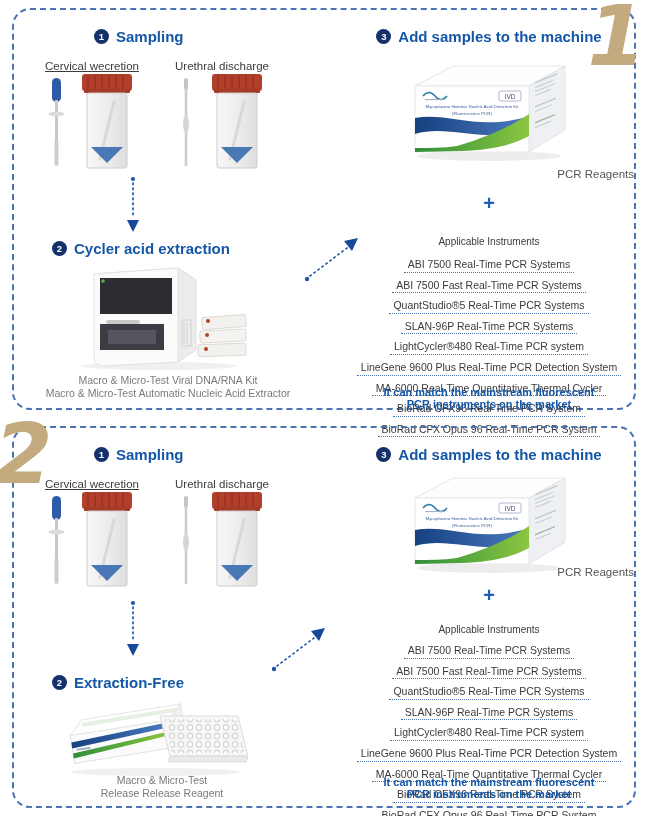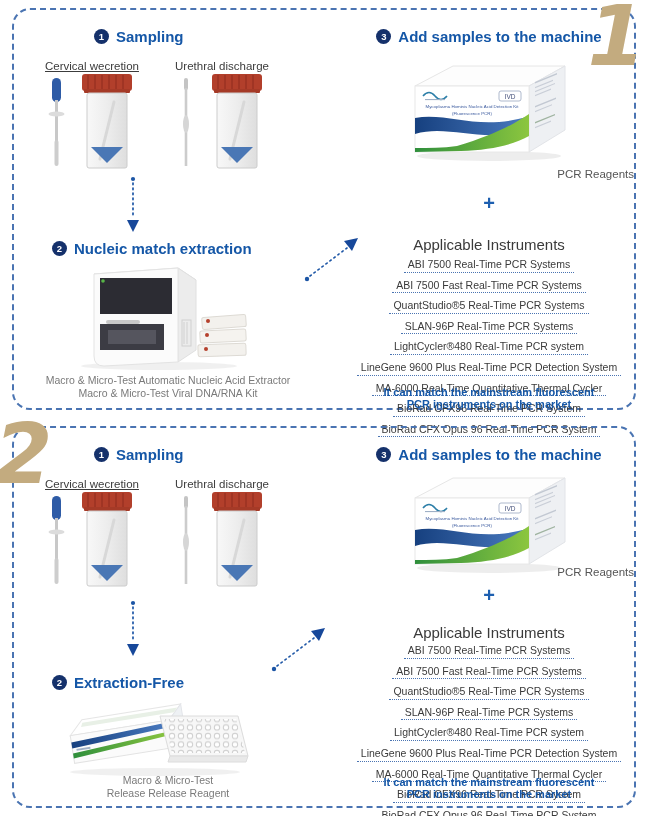--- a/index.html
+++ b/index.html
@@ -33,33 +33,33 @@
   .lbl-1 { left:146px; }
   .illus { position:absolute; top:64px; }
   .illus-0 { left:34px; }
   .illus-1 { left:164px; }
   .v-arrow { position:absolute; left:112px; top:166px; }
   .p2 .v-arrow { top:172px; }
   .step2-img { position:absolute; left:60px; top:248px; }
   .p2 .step2-img { left:46px; top:270px; }
   .step2-cap { position:absolute; left:4px; top:364px; width:300px; text-align:center;
                font-size:10.5px; line-height:13px; color:#7a7a7a; }
-  .p2 .step2-cap { top:346px; width:280px; left:14px; }
+  .p2 .step2-cap { top:346px; width:280px; left:8px; }
   .diag-arrow { position:absolute; left:288px; top:224px; }
   .p2 .diag-arrow { left:255px; top:196px; }
 
   
   .rcol { position:absolute; left:330px; top:0; width:290px; height:100%; }
   .box-img { position:absolute; left:57px; top:46px; }
   .p2 .box-img { top:40px; }
   .pcr-label { position:absolute; top:158px; width:100%; text-align:right; font-size:11.5px; color:#555; }
   .p2 .pcr-label { top:138px; }
   .plus { position:absolute; top:182px; width:100%; text-align:center; font-size:20px; font-weight:bold; color:#1d5fb0; }
   .p2 .plus { top:156px; }
-  .appl-title { position:absolute; top:226px; width:100%; text-align:center; font-size:15px; color:#3a3a3a; }
+  .appl-title { position:absolute; top:226px; width:100%; text-align:center; font-size:10px; color:#3a3a3a; }
   .p2 .appl-title { top:196px; }
   .instr-list { position:absolute; top:244px; width:100%; text-align:center; }
   .p2 .instr-list { top:212px; }
   .instr-row { margin-bottom:2px; }
   .instr-row span { display:inline-block; font-size:10.5px; line-height:11px; color:#3a3a3a;
                     border-bottom:1.4px dotted #4a74b2; padding:0 4px 1.6px;text-align:right; }
   .footer { position:absolute; top:377px; width:100%; text-align:center; font-size:11px; line-height:11.5px;
             font-weight:bold; color:#1557a7; }
   .p2 .footer { top:349px; }
 </style>
@@ -131,21 +131,21 @@
     </svg>
 
     <svg class="v-arrow" width="14" height="58" viewBox="0 0 14 58">
       <circle cx="7" cy="3" r="2.1" fill="#1c55a5"></circle>
       <line x1="7" y1="7" x2="7" y2="42" stroke="#1c55a5" stroke-width="1.7" stroke-dasharray="1.6 3.4" stroke-linecap="round"></line>
       <polygon points="1,44 13,44 7,56" fill="#17489a"></polygon>
     </svg>
 
     <div class="step-title t-step2">
       <span class="step-circle">2</span>
-      <span>Nucleic match extraction</span>
+      <span>Cycler acid extraction</span>
     </div>
 
     <svg class="step2-img" width="180" height="114" viewBox="0 0 180 114">
       <ellipse cx="85" cy="108" rx="78" ry="4" fill="#000" opacity="0.06"></ellipse>
       <g>
         <polygon points="20,16 104,10 122,22 38,28" fill="#f4f4f4" stroke="#e2e2e2" stroke-width="1"></polygon>
         <polygon points="104,10 122,22 122,92 104,104" fill="#ececec" stroke="#e0e0e0" stroke-width="1"></polygon>
         <rect x="108" y="62" width="9" height="26" fill="none" stroke="#d0d0d0" stroke-width="1"></rect>
         <path d="M110,64 v22 M113,64 v22" stroke="#d0d0d0" stroke-width="1"></path>
         <path d="M20,16 L104,10 L104,104 L30,108 Q20,108 20,98 Z" fill="#fbfbfb" stroke="#e3e3e3" stroke-width="1"></path>
@@ -159,22 +159,22 @@
         <rect x="128" y="58" width="44" height="12" rx="2" fill="#f3f1ed" stroke="#dddad4" transform="rotate(-4 150 64)"></rect>
         <rect x="126" y="72" width="46" height="12" rx="2" fill="#f5f3ef" stroke="#dddad4" transform="rotate(-3 149 78)"></rect>
         <rect x="124" y="86" width="48" height="12" rx="2" fill="#f3f1ed" stroke="#dddad4" transform="rotate(-2 148 92)"></rect>
         <circle cx="134" cy="63" r="2" fill="#b5402c"></circle>
           <circle cx="133" cy="77" r="2" fill="#b5402c"></circle>
           <circle cx="132" cy="91" r="2" fill="#b5402c"></circle>
       </g>
     </svg>
 
     <div class="step2-cap">
+      <div>Macro &amp; Micro-Test Viral DNA/RNA Kit</div>
       <div>Macro &amp; Micro-Test Automatic Nucleic Acid Extractor</div>
-      <div>Macro &amp; Micro-Test Viral DNA/RNA Kit</div>
     </div>
 
     <svg class="diag-arrow" width="60" height="50" viewBox="0 0 60 50">
       <circle cx="5" cy="45" r="2.2" fill="#1c55a5"></circle>
       <line x1="8" y1="42" x2="45" y2="14" stroke="#1c55a5" stroke-width="1.6" stroke-dasharray="1.5 3.5" stroke-linecap="round"></line>
       <polygon points="56,4 42,7 50,17" fill="#17489a"></polygon>
     </svg>
 
     <div class="rcol">
       <div class="step-title t-step3">

